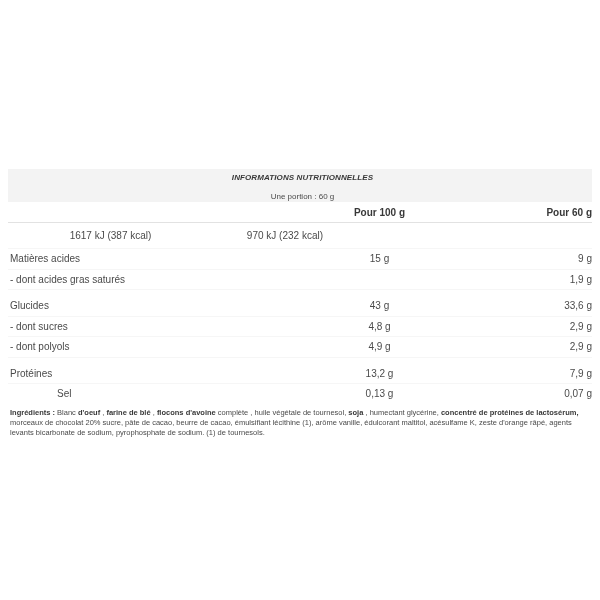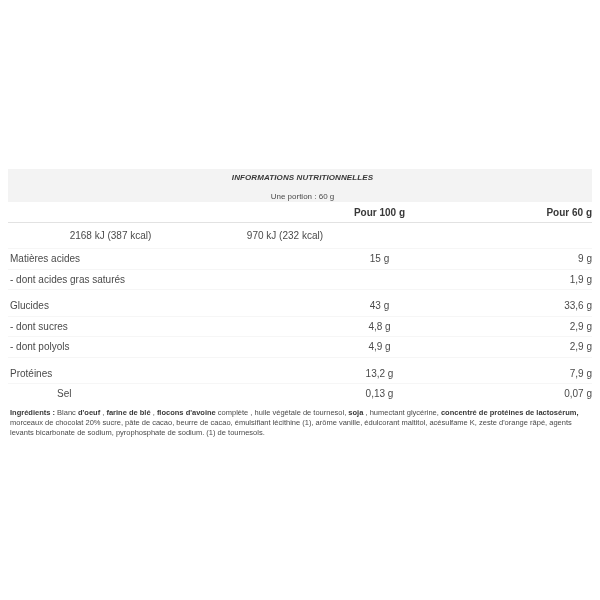--- a/index.html
+++ b/index.html
@@ -111,21 +111,21 @@
 
     <div class="ntable">
 
       <div class="trow thead">
         <div class="c1"></div>
         <div class="c2">Pour 100 g</div>
         <div class="c3">Pour 60 g</div>
       </div>
 
       <div class="trow first">
-        <div class="c2">2168 kJ (387 kcal)</div>
+        <div class="c2">1617 kJ (387 kcal)</div>
         <div class="c3">970 kJ (232 kcal)</div>
       </div>
 
       <div class="trow">
         <div class="c1">Matières acides</div>
         <div class="c2">15 g</div>
         <div class="c3">9 g</div>
       </div>
 
       <div class="trow">

